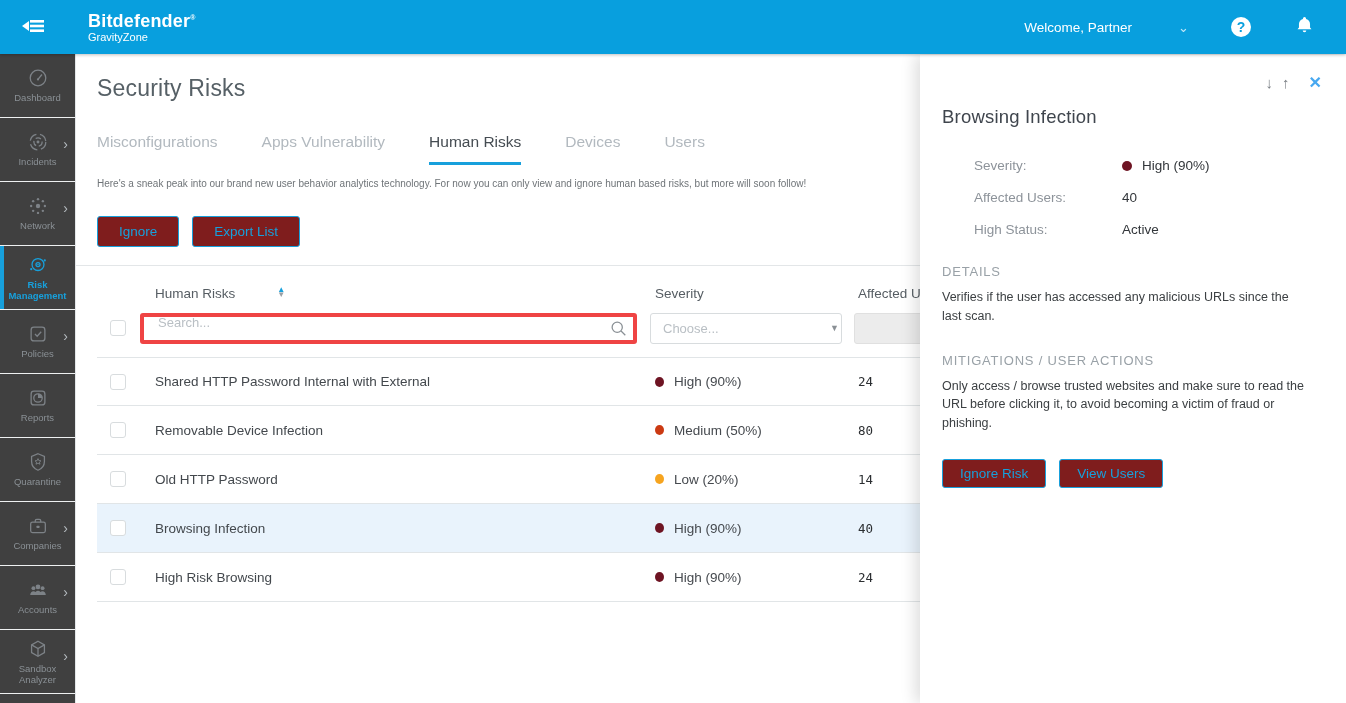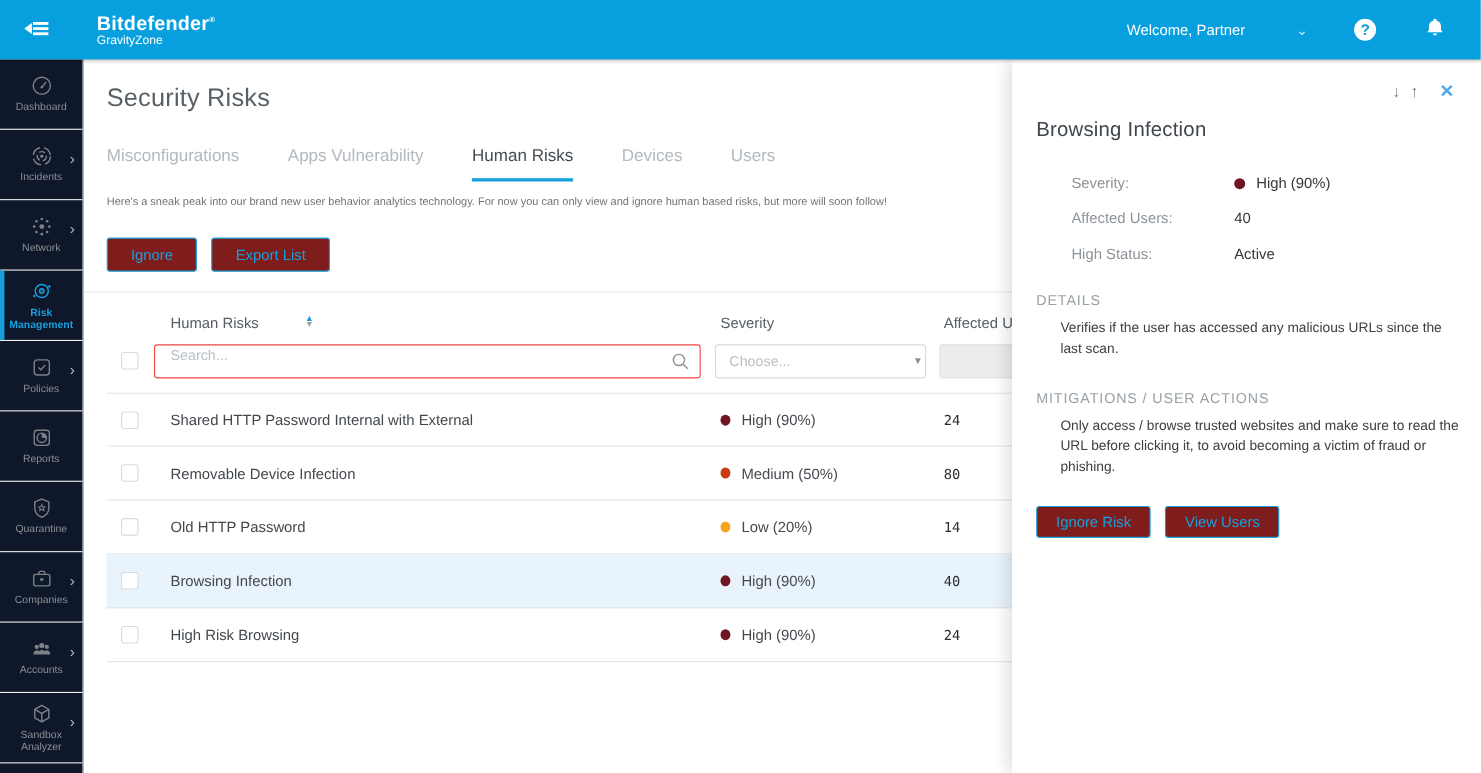--- a/index.html
+++ b/index.html
@@ -18,21 +18,21 @@
   .brand-sub { font-size:11px; margin-top:2px; font-weight:400; }
   .topbar-right { margin-left:auto; display:flex; align-items:center; margin-right:32px; }
   .welcome { color:#fff; font-size:13.5px; display:flex; align-items:center; cursor:pointer; }
   .welcome .chev { color:rgba(255,255,255,.75); font-size:13px; margin-left:46px; }
   .help-btn { width:20px; height:20px; border-radius:50%; background:#fff; color:#089fde;
               font-size:14px; font-weight:bold; display:flex; align-items:center;
               justify-content:center; margin-left:42px; cursor:pointer; }
   .bell-btn { margin-left:44px; cursor:pointer; display:flex; }
 
   
-  .sidebar { position:absolute; left:0; top:54px; width:76px; bottom:0; background:#0f172a;
+  .sidebar { position:absolute; left:0; top:54px; width:76px; bottom:0; background:#404040;
              border-right:1px solid #e4e7e9; z-index:10; }
   .side-item { position:relative; height:64px; border-bottom:1px solid #eef0f1;
                display:flex; flex-direction:column; align-items:center;
                justify-content:center; cursor:pointer; color:#7d8287; }
   .side-label { font-size:9.5px; color:#8a9095; margin-top:4px; text-align:center;
                 line-height:1.15; max-width:70px; }
   .side-chev { position:absolute; right:7px; top:18px; color:#b5bbbf; font-size:14px; }
   .side-item.active { color:#17a0dc; }
   .side-item.active::before { content:""; position:absolute; left:0; top:0; bottom:0;
                               width:4px; background:#17a0dc; }
@@ -61,21 +61,21 @@
   .th { font-size:13.5px; color:#565d63; }
   .col-name-h { padding-left:15px; display:flex; align-items:center; }
   .sort { display:inline-flex; flex-direction:column; margin-left:42px; line-height:.62; }
   .sort .s-up { font-size:8px; color:#17a0dc; }
   .sort .s-down { font-size:8px; color:#9aa0a5; }
   .col-aff-h { padding-left:8px; }
   .filter-row { height:40px; margin-top:2px; }
   .checkbox { width:16px; height:16px; border:1px solid #d8dcde; border-radius:3px;
               background:#fff; margin-left:13px; cursor:pointer; }
   .search-box { position:relative; width:497px; }
-  .search-box input { width:100%; height:31px; border:1px solid #ef4444; border-radius:3px;
+  .search-box input { width:100%; height:31px; border:4px solid #ef4444; border-radius:3px;
                       font-size:13px; color:#4d7c0f; padding:0 34px 12px 14px;
                       font-family:inherit; outline:none; }
   .search-box input::placeholder { color:#b9bfc4; }
   .search-ic { position:absolute; right:10px; top:7px; }
   .fake-select { width:192px; height:31px; border:1px solid #d8dcde; border-radius:3px;
                  display:flex; align-items:center; justify-content:space-between;
                  padding:0 2px 0 12px; cursor:pointer; background:#fff; }
   .fake-select .ph { font-size:13px; color:#b9bfc4; }
   .fake-select .caret { font-size:9px; color:#8a9095; }
   .disabled-input { width:130px; height:31px; background:#ececec; border:1px solid #e0e0e0;
@@ -101,21 +101,21 @@
   .close-x { font-size:16px; color:#47a8f0; font-weight:bold; cursor:pointer; margin-left:19px; }
   .panel-title { font-size:18.5px; font-weight:400; color:#3f454d; margin-top:14px;
                  letter-spacing:.2px; }
   .fields { margin-top:30px;margin-left:32px; }
   .field { display:flex; align-items:center; margin-bottom:17px; }
   .f-label { width:148px; font-size:13.5px; color:#8d939a; }
   .f-value { font-size:13.5px; color:#33373b; display:flex; align-items:center; }
   .f-value .dot { width:10px; height:10px; }
   .sec-head { font-size:13px; font-weight:400; color:#99a1a7; letter-spacing:.8px;
               margin-top:27px; }
-  .sec-text { font-size:12.5px; color:#3c4043; line-height:1.5; margin-top:9px; width:362px;margin-left:22px; }
+  .sec-text { font-size:12.5px; color:#3c4043; line-height:1.5; margin-top:9px; width:362px; }
   .panel-actions { margin-top:26px; display:flex; }
   .panel-actions .btn { margin-right:13px; padding:6px 17px; }
 </style>
 </head>
 <body>
 
 <header class="topbar">
   <button class="collapse-btn">
     <span>
       <svg width="24" height="18" viewBox="0 0 24 18">

